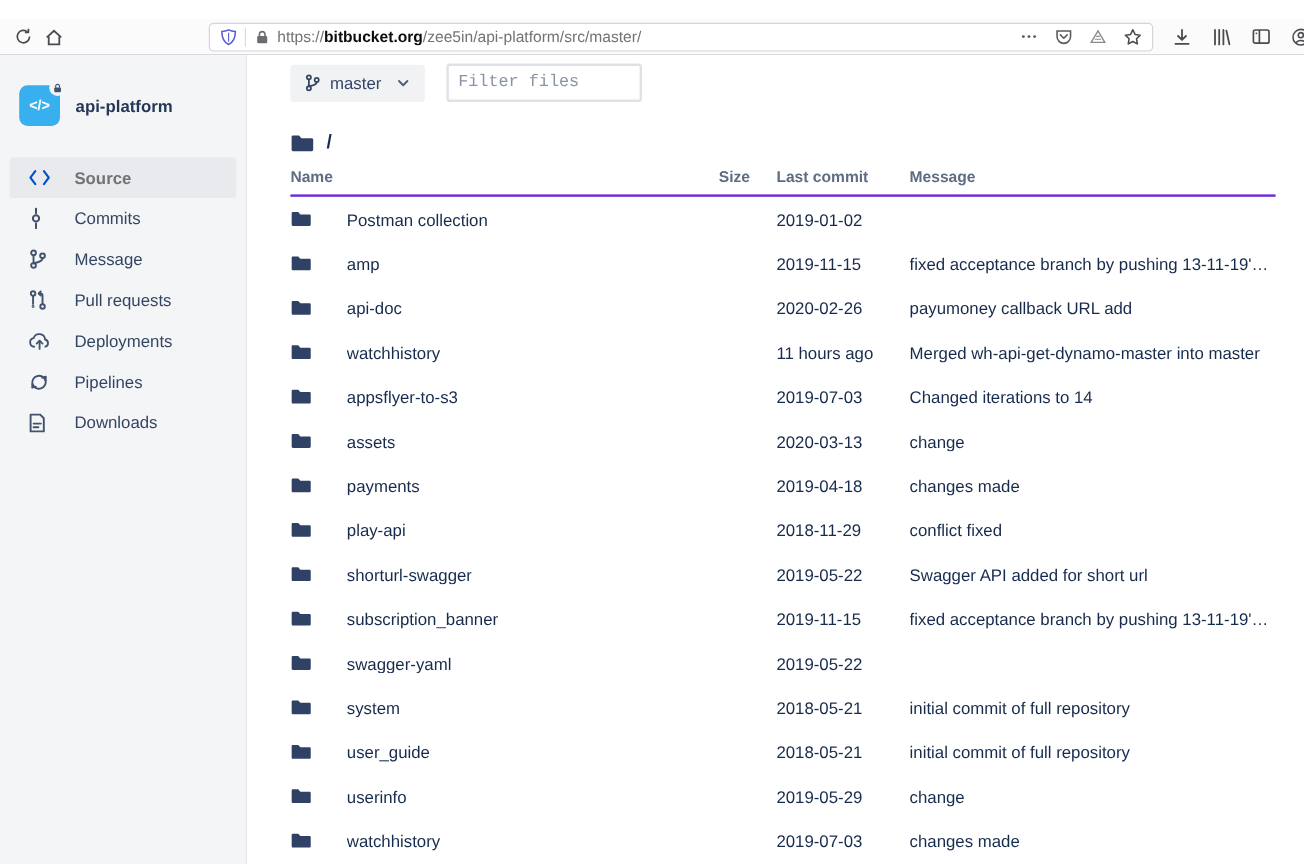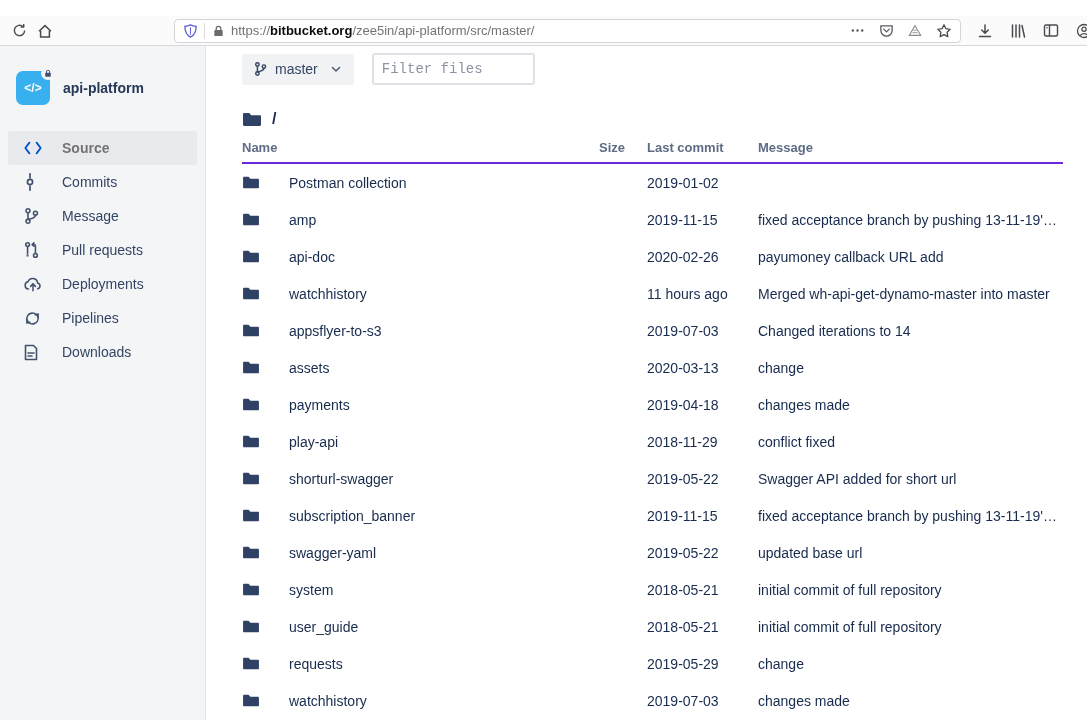--- a/index.html
+++ b/index.html
@@ -422,21 +422,20 @@
     <div class="name-cell cell">
       <span class="file-icon">
                   <svg width="18" height="15" viewBox="0 0 20 17" fill="currentColor">
                     <path d="M1 3.2C1 2.5 1.6 2 2.2 2h5l2 2.2h8.6c.7 0 1.2.5 1.2 1.2v8.4c0 .7-.5 1.2-1.2 1.2H2.2c-.7 0-1.2-.5-1.2-1.2V3.2z"></path>
                   </svg>
                 </span>
       <span class="fname">swagger-yaml</span>
     </div>
     <div class="cell size-cell"></div>
     <div class="cell">2019-05-22</div>
-    <div class="cell">updated base url</div>
   </div>
             <div class="t-row">
     <div class="name-cell cell">
       <span class="file-icon">
                   <svg width="18" height="15" viewBox="0 0 20 17" fill="currentColor">
                     <path d="M1 3.2C1 2.5 1.6 2 2.2 2h5l2 2.2h8.6c.7 0 1.2.5 1.2 1.2v8.4c0 .7-.5 1.2-1.2 1.2H2.2c-.7 0-1.2-.5-1.2-1.2V3.2z"></path>
                   </svg>
                 </span>
       <span class="fname">system</span>
     </div>
@@ -457,21 +456,21 @@
     <div class="cell">2018-05-21</div>
     <div class="cell">initial commit of full repository</div>
   </div>
             <div class="t-row">
     <div class="name-cell cell">
       <span class="file-icon">
                   <svg width="18" height="15" viewBox="0 0 20 17" fill="currentColor">
                     <path d="M1 3.2C1 2.5 1.6 2 2.2 2h5l2 2.2h8.6c.7 0 1.2.5 1.2 1.2v8.4c0 .7-.5 1.2-1.2 1.2H2.2c-.7 0-1.2-.5-1.2-1.2V3.2z"></path>
                   </svg>
                 </span>
-      <span class="fname">requests</span>
+      <span class="fname">userinfo</span>
     </div>
     <div class="cell size-cell"></div>
     <div class="cell">2019-05-29</div>
     <div class="cell">change</div>
   </div>
             <div class="t-row">
     <div class="name-cell cell">
       <span class="file-icon">
                   <svg width="18" height="15" viewBox="0 0 20 17" fill="currentColor">
                     <path d="M1 3.2C1 2.5 1.6 2 2.2 2h5l2 2.2h8.6c.7 0 1.2.5 1.2 1.2v8.4c0 .7-.5 1.2-1.2 1.2H2.2c-.7 0-1.2-.5-1.2-1.2V3.2z"></path>

